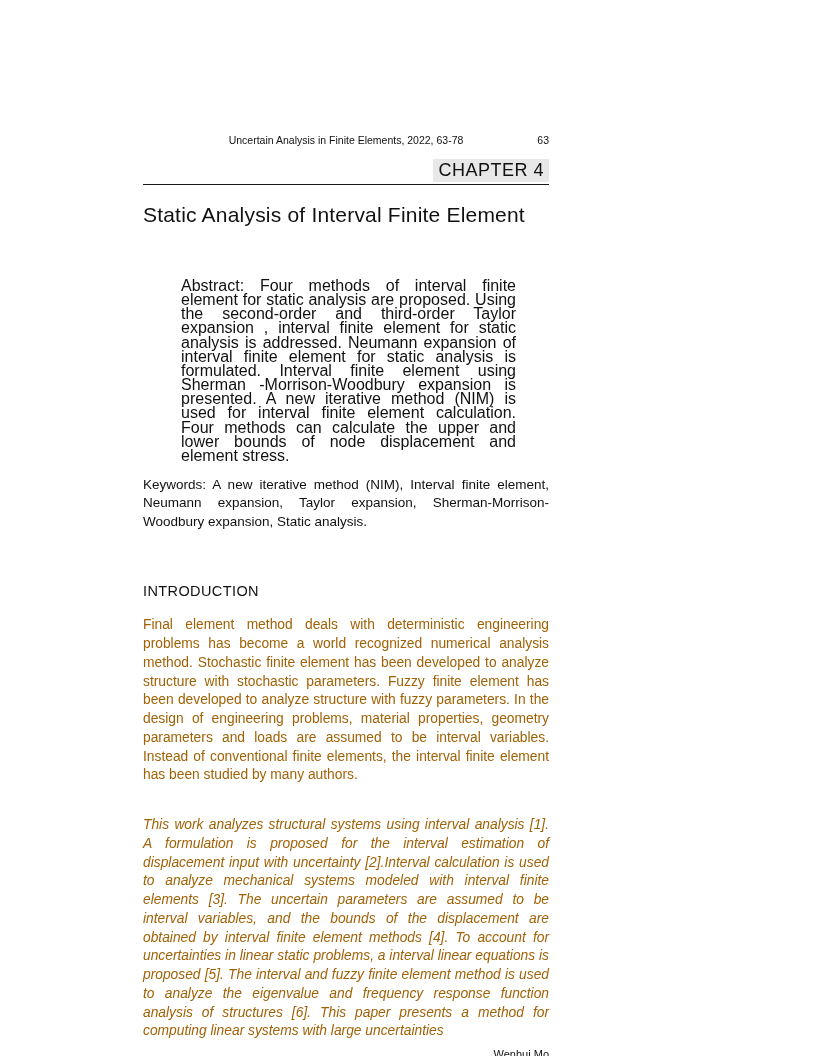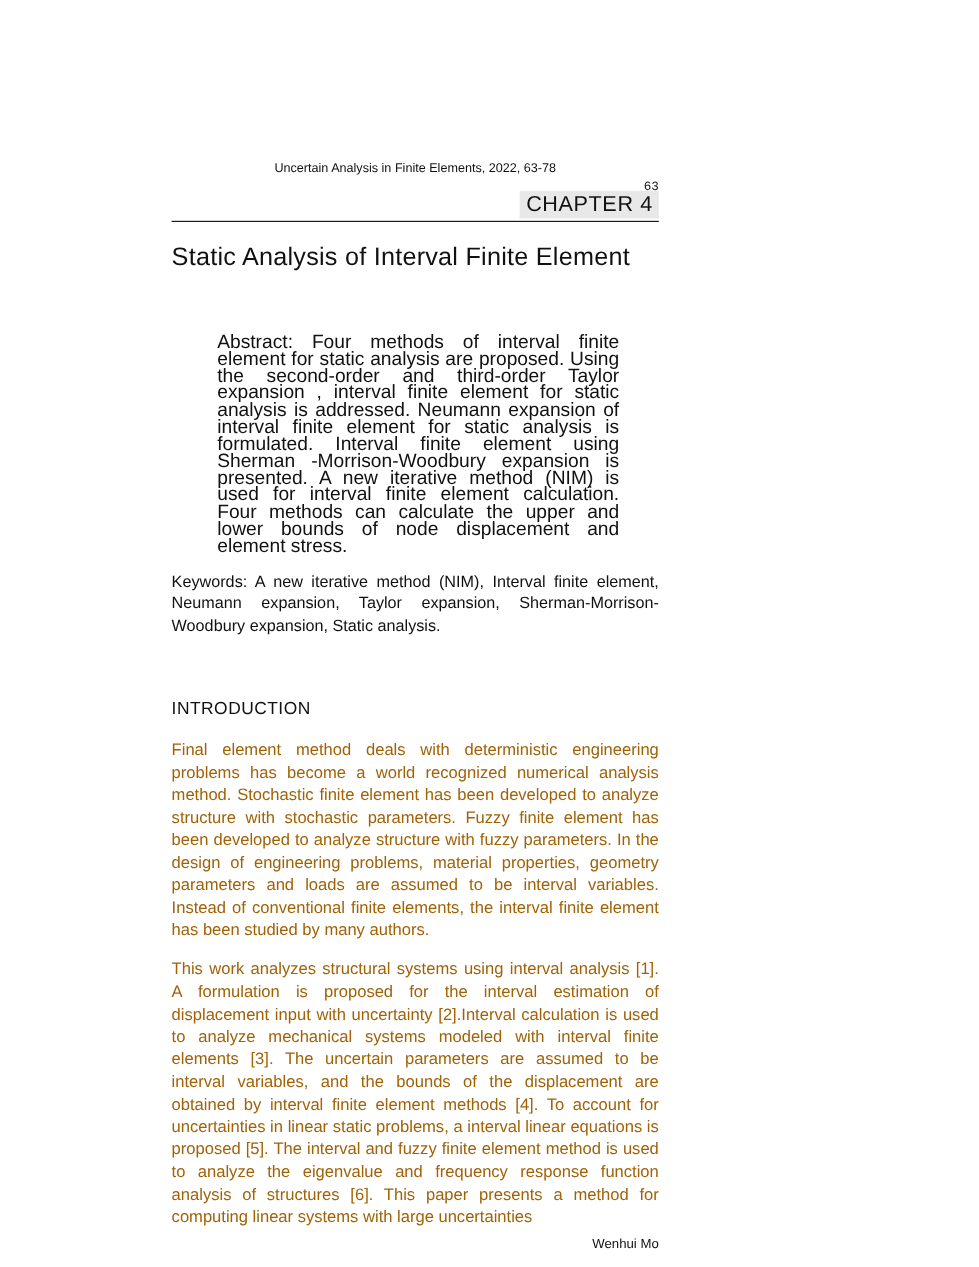--- a/index.html
+++ b/index.html
@@ -22,22 +22,21 @@
   .running-header {
     position: relative;
     font-size: 10.5px;
     line-height: 14px;
     text-align: center;
     color: #111111;
   }
   .running-header .pagenum {
     position: absolute;
     right: 0;
-    top: 16px;
-    font-family: Liberation Mono, monospace;
+    top: 0;
   }
   
   .chapter-row {
     margin-top: 12px;
     text-align: right;
     border-bottom: 1.8px solid #1a1a1a;
     padding-bottom: 2px;
   }
   .chapter-badge {
     display: inline-block;
@@ -84,21 +83,22 @@
   }
   
   .body-para {
     margin: 17px 0 0 0;
     font-size: 13.8px;
     line-height: 18.75px;
     text-align: justify;
     color: #a16207;
   }
   .body-para + .body-para {
-    margin-top: 14px;
+    margin-top: 31px;
+    font-style: italic;
   }
   
   .page-footer {
     margin-top: 6px;
     text-align: right;
     font-size: 11px;
     line-height: 14.5px;
     color: #111111;
   }
 </style>

